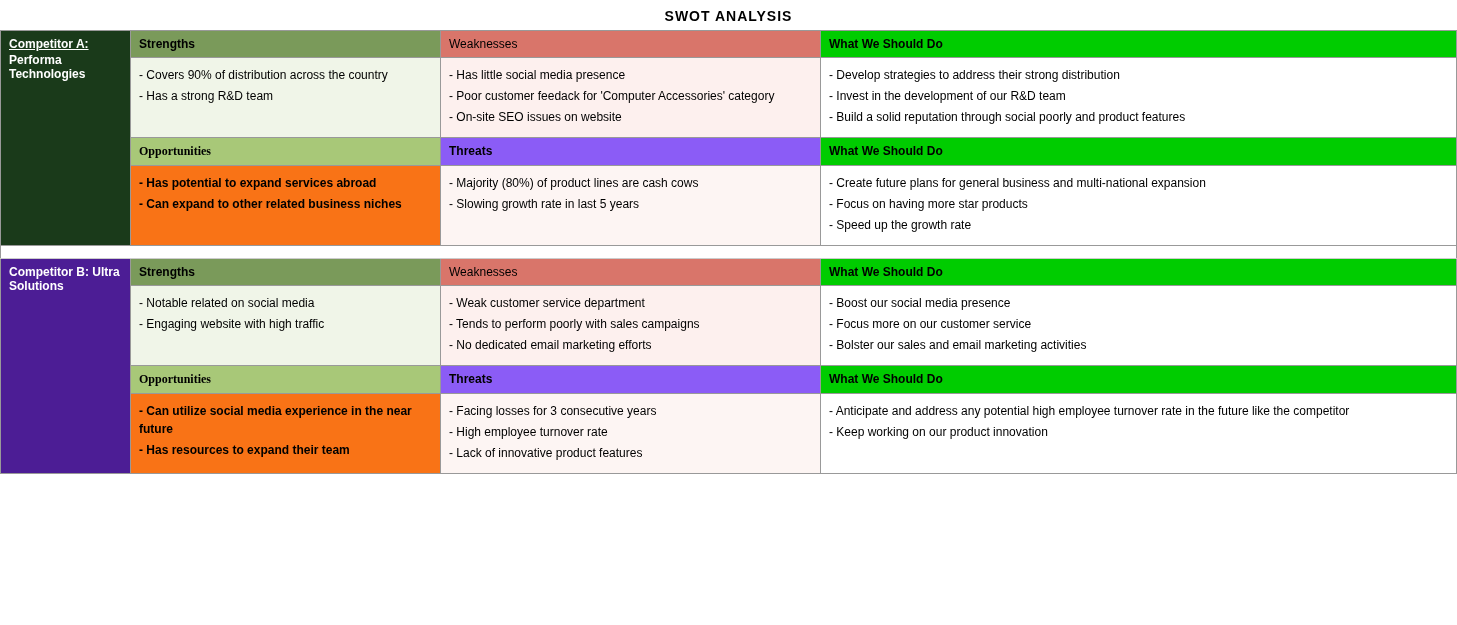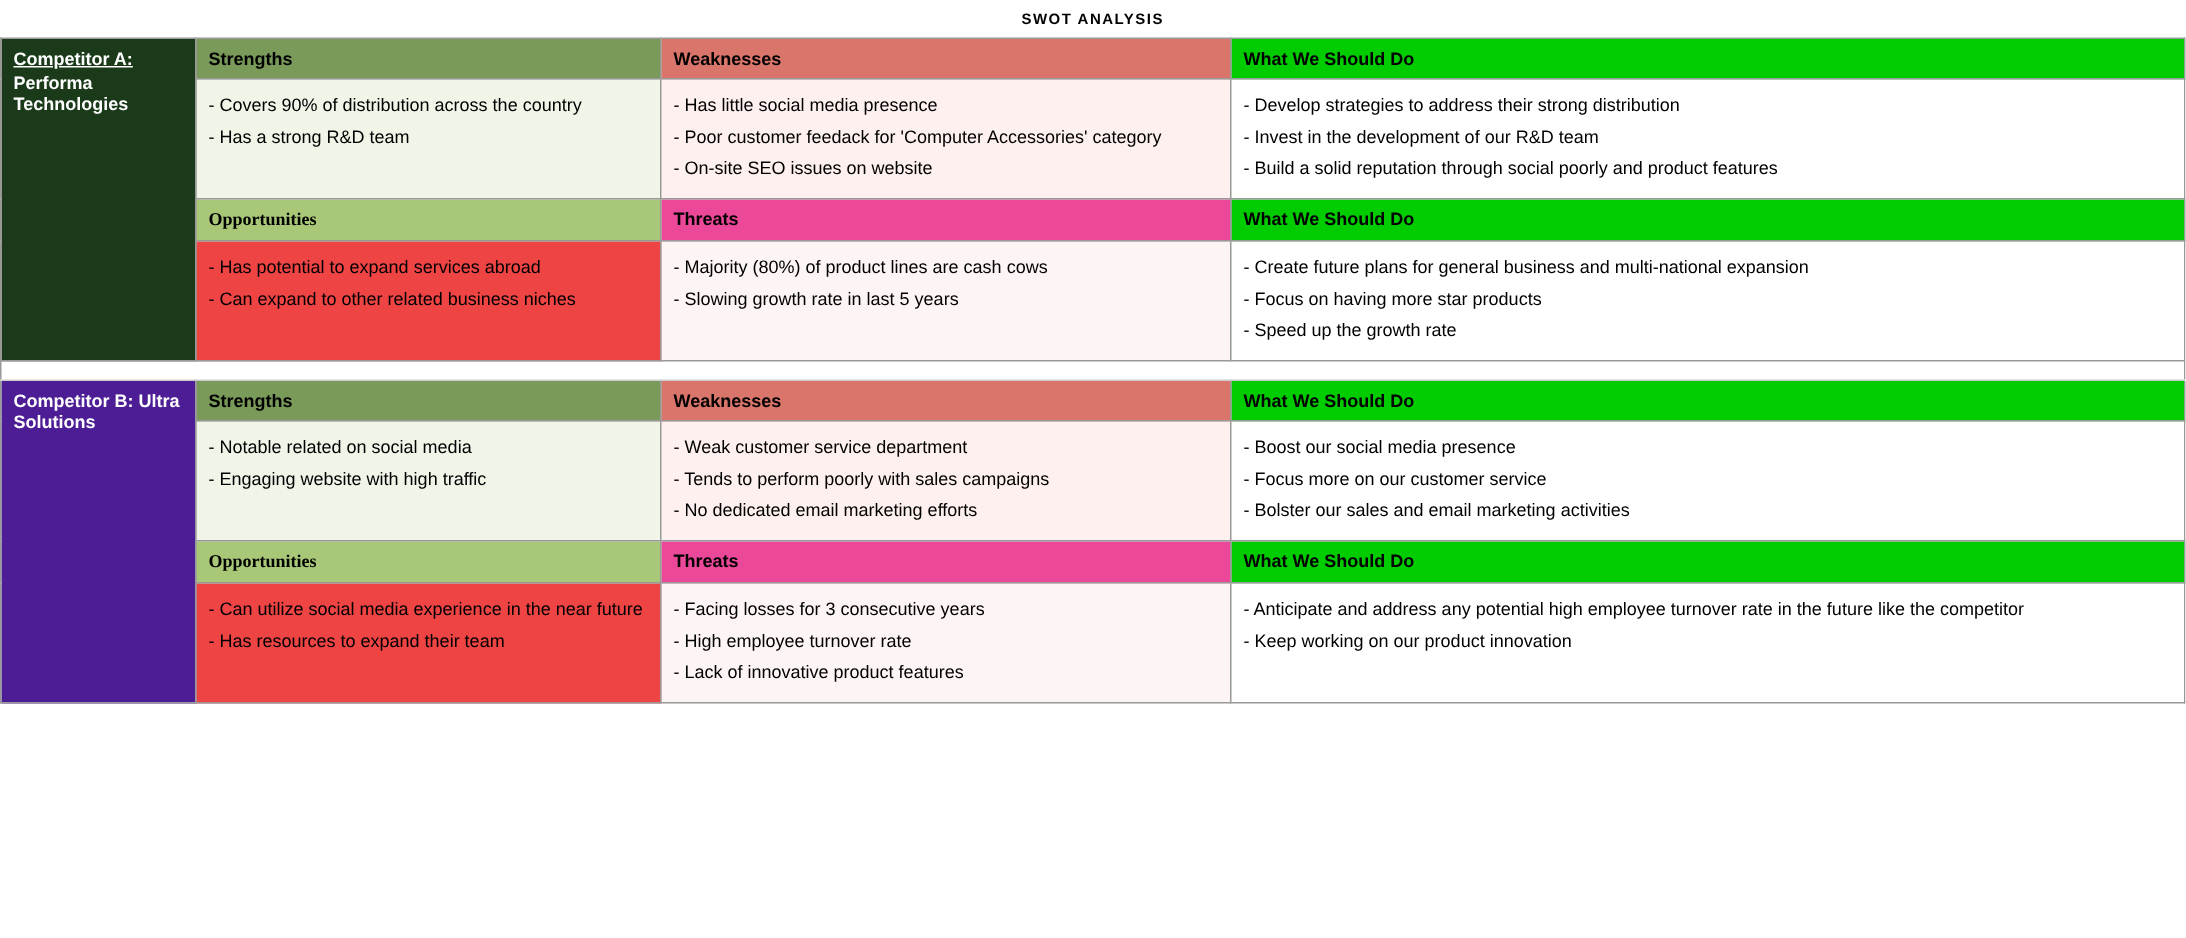--- a/index.html
+++ b/index.html
@@ -6,21 +6,21 @@
     body {
       font-family: Arial, sans-serif;
       font-size: 12px;
       background: #fff;
       width: 1457px;
       min-height: 625px;
     }
     .page-title {
       text-align: center;
       font-weight: bold;
-      font-size: 10px;
+      font-size: 14px;
       padding: 8px 0 6px 0;
       letter-spacing: 1px;
     }
     .swot-table {
       width: 100%;
       border-collapse: collapse;
       border: 1px solid #999;
     }
     .swot-table td, .swot-table th {
       border: 1px solid #999;
@@ -43,57 +43,58 @@
     }
     .header-strengths {
       background-color: #7a9a5a;
       color: #000;
       font-weight: bold;
       width: 310px;
     }
     .header-weaknesses {
       background-color: #d9756a;
       color: #000;
-      font-weight: bold;
+      font-weight: normal;
       width: 380px;
       margin-left: 31px;
     }
     .header-what {
       background-color: #00cc00;
       color: #000;
       font-weight: bold;
     }
     .header-opportunities {
       background-color: #a8c878;
       color: #000;
       font-weight: bold;
       font-family: Liberation Serif, serif;
     }
     .header-threats {
-      background-color: #ec4899;
+      background-color: #8b5cf6;
       color: #000;
       font-weight: bold;
     }
     .content-strengths {
       background-color: #f0f5e8;
       vertical-align: top;
       width: 310px;
     }
     .content-weaknesses {
       background-color: #fdf0ee;
       vertical-align: top;
       width: 380px;
     }
     .content-what {
       background-color: #fff;
       vertical-align: top;
     }
     .content-opportunities {
-      background-color: #ef4444;
-      vertical-align: top;
+      background-color: #f97316;
+      vertical-align: top;
+      font-weight: bold;
     }
     .content-threats {
       background-color: #fdf5f3;
       vertical-align: top;
     }
     .section-row td {
       padding-top: 8px;
       padding-bottom: 8px;
     }
     .spacer-row td {

